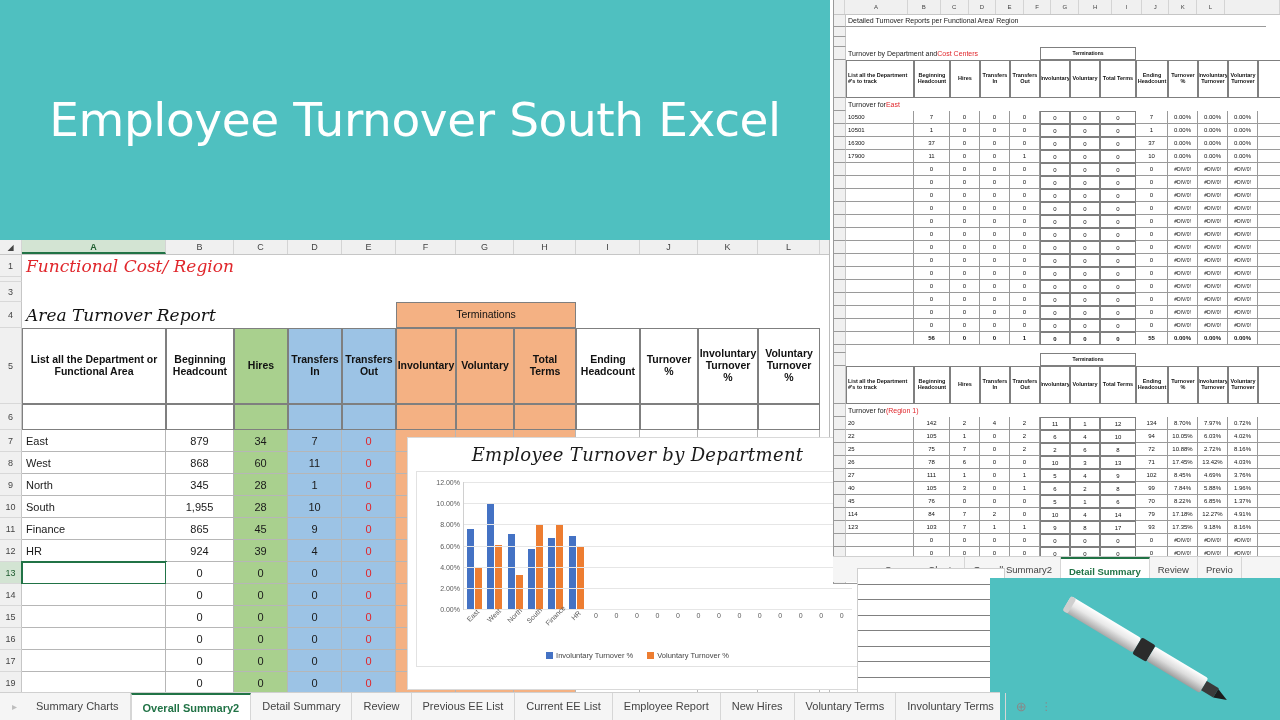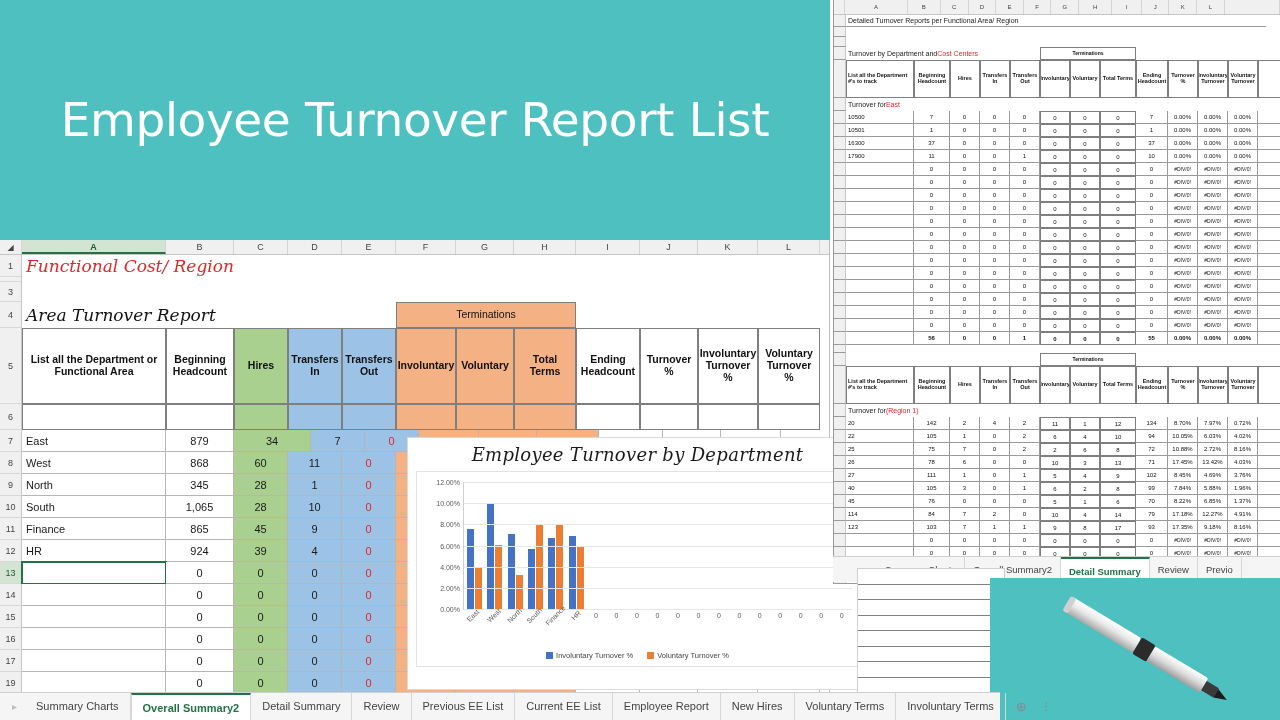--- a/index.html
+++ b/index.html
@@ -266,21 +266,21 @@
           <div class="cell c-orange" style="width: 62px; height: 26px; border: 1px solid rgb(127, 127, 127);"></div>
           <div class="cell c-white" style="width: 64px; height: 26px; border: 1px solid rgb(127, 127, 127);"></div>
           <div class="cell c-white" style="width: 58px; height: 26px; border: 1px solid rgb(127, 127, 127);"></div>
           <div class="cell c-white" style="width: 60px; height: 26px; border: 1px solid rgb(127, 127, 127);"></div>
           <div class="cell c-white" style="width: 62px; height: 26px; border: 1px solid rgb(127, 127, 127);"></div>
         </div>
         <div class="gr">
           <div class="rowhdr" style="height: 22px; line-height: 22px;">7</div>
           <div class="cell l" style="width: 144px; height: 22px;">East</div>
           <div class="cell " style="width: 68px; height: 22px;">879</div>
-          <div class="cell c-green" style="width: 77px; height: 22px;">34</div>
+          <div class="cell c-green" style="width: 54px; height: 22px;">34</div>
           <div class="cell c-blue" style="width: 54px; height: 22px;">7</div>
           <div class="cell c-blue t-red" style="width: 54px; height: 22px;">0</div>
           <div class="cell c-orange t-red" style="width: 60px; height: 22px;">64</div>
           <div class="cell c-orange t-red" style="width: 58px; height: 22px;">33</div>
           <div class="cell c-orange t-red" style="width: 62px; height: 22px;">97</div>
           <div class="cell " style="width: 64px; height: 22px;">823</div>
           <div class="cell " style="width: 58px; height: 22px;">11.40%</div>
           <div class="cell " style="width: 60px; height: 22px;">7.52%</div>
           <div class="cell " style="width: 62px; height: 22px;">3.88%</div>
         </div>
@@ -310,21 +310,21 @@
           <div class="cell c-orange t-red" style="width: 58px; height: 22px;"></div>
           <div class="cell c-orange t-red" style="width: 62px; height: 22px;"></div>
           <div class="cell " style="width: 64px; height: 22px;"></div>
           <div class="cell " style="width: 58px; height: 22px;"></div>
           <div class="cell " style="width: 60px; height: 22px;"></div>
           <div class="cell " style="width: 62px; height: 22px;"></div>
         </div>
         <div class="gr">
           <div class="rowhdr" style="height: 22px; line-height: 22px;">10</div>
           <div class="cell l" style="width: 144px; height: 22px;">South</div>
-          <div class="cell " style="width: 68px; height: 22px;">1,065</div>
+          <div class="cell " style="width: 68px; height: 22px;">1,955</div>
           <div class="cell c-green" style="width: 54px; height: 22px;">28</div>
           <div class="cell c-blue" style="width: 54px; height: 22px;">10</div>
           <div class="cell c-blue t-red" style="width: 54px; height: 22px;">0</div>
           <div class="cell c-orange t-red" style="width: 60px; height: 22px;"></div>
           <div class="cell c-orange t-red" style="width: 58px; height: 22px;"></div>
           <div class="cell c-orange t-red" style="width: 62px; height: 22px;"></div>
           <div class="cell " style="width: 64px; height: 22px;"></div>
           <div class="cell " style="width: 58px; height: 22px;"></div>
           <div class="cell " style="width: 60px; height: 22px;"></div>
           <div class="cell " style="width: 62px; height: 22px;"></div>
@@ -447,21 +447,21 @@
           <div class="cell " style="width: 64px; height: 22px;"></div>
           <div class="cell " style="width: 58px; height: 22px;"></div>
           <div class="cell " style="width: 60px; height: 22px;"></div>
           <div class="cell " style="width: 62px; height: 22px;"></div>
         </div>
       </div>
   </div>
   <div class="left-fill"></div>
 
   <div class="title-banner">
-    <div class="title-line">Employee Turnover Report List</div>
+    <div class="title-line">Employee Turnover South Excel</div>
   </div>
 
   <div class="chart-box">
     <div class="chart-title">Employee Turnover by Department</div>
     <div class="plot-wrap">
       <div class="plot" id="plot">
         <div class="bars" id="bars">
             <div class="bargroup" style="width: 5.26316%;">
               <div class="bar s0" style="height: 62.6667%;"></div>
               <div class="bar s1" style="height: 32.3333%;"></div>

